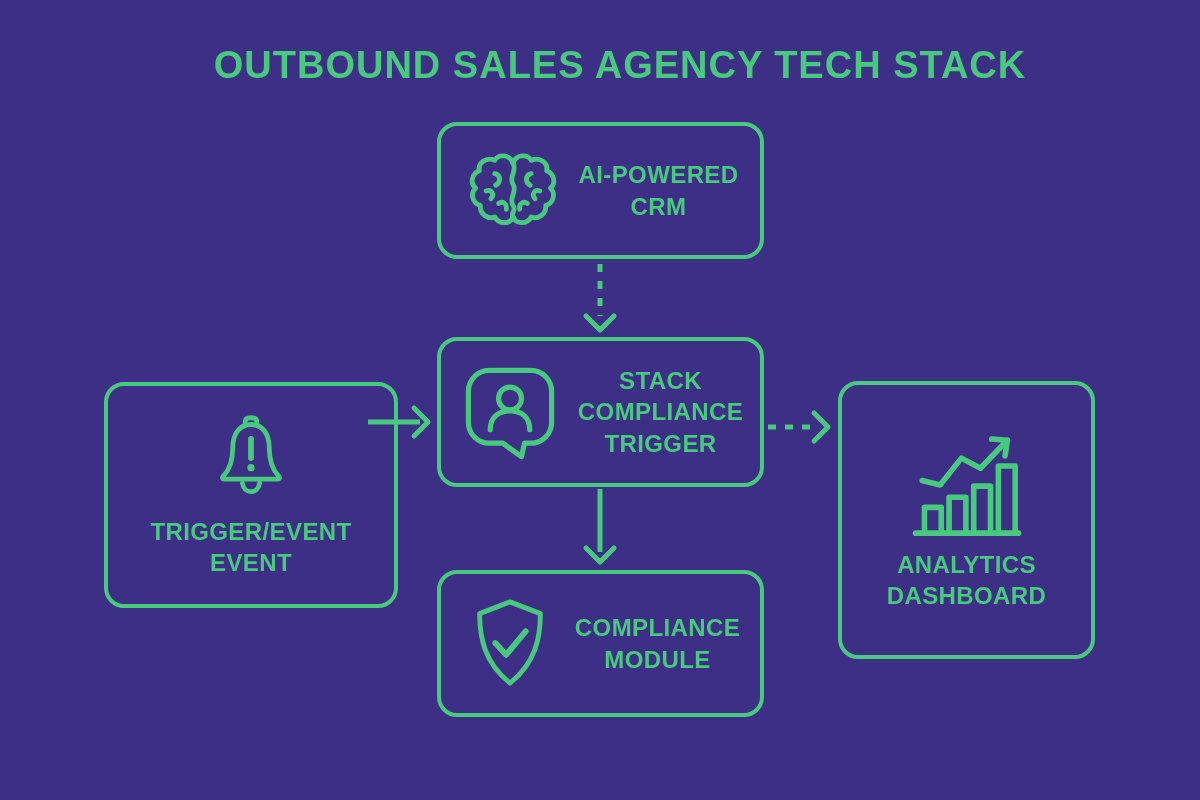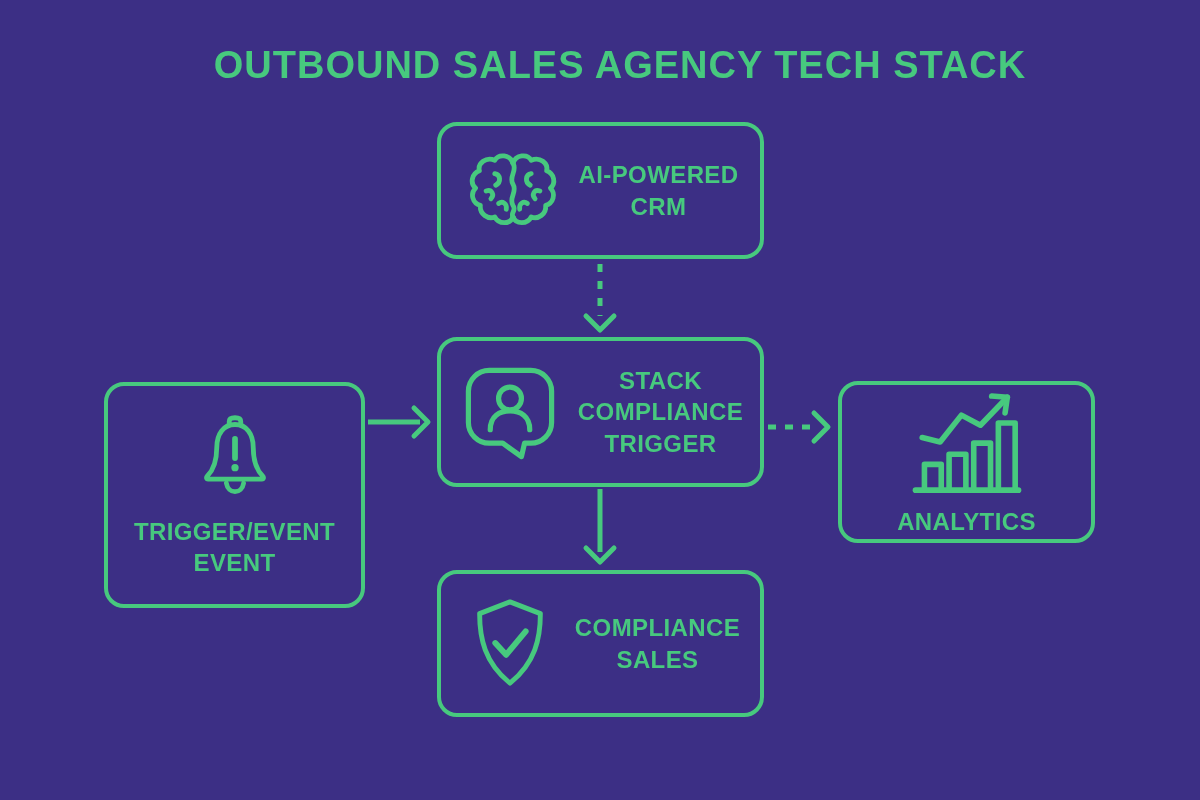--- a/index.html
+++ b/index.html
@@ -35,22 +35,22 @@
   .stroke.thick{stroke-width:6;}
   .fillacc{fill:var(--accent);stroke:none;}
   .conn{stroke:var(--accent);fill:none;stroke-width:5;}
   .conn.head{stroke-linejoin:round;stroke-linecap:round;}
   .conn.dash{stroke-dasharray:8 9;}
   #connectors{position:absolute;left:0;top:0;pointer-events:none;}
 
   
   #node-ai-crm{left:437px;top:122px;width:327px;height:137px;}
   #node-sep{left:437px;top:337px;width:327px;height:150px;}
-  #node-trigger{left:104px;top:382px;width:261px;height:226px;}
-  #node-analytics{left:838px;top:381px;width:257px;height:162px;}
+  #node-trigger{left:104px;top:382px;width:294px;height:226px;}
+  #node-analytics{left:838px;top:381px;width:257px;height:278px;}
   #node-compliance{left:437px;top:570px;width:327px;height:147px;gap:16px;}
 </style>
 </head>
 <body>
 
 <div class="title">OUTBOUND SALES AGENCY TECH STACK</div>
 
 <div class="node row" id="node-ai-crm">
   <span class="icon">
     <svg width="100" height="96" viewBox="0 0 100 100">
@@ -109,33 +109,34 @@
       <path class="stroke" d="M12 93 V70 H27 V93"></path>
       <path class="stroke" d="M34 93 V61 H49 V93"></path>
       <path class="stroke" d="M56 93 V51 H71 V93"></path>
       <path class="stroke" d="M78 93 V33 H93 V93"></path>
       <path class="stroke" d="M10 46 L26 50 L45 26 L62 35 L86 10"></path>
       <path class="stroke" d="M72 9 L86 10 L84 24"></path>
     </svg>
   </span>
   <div class="label">
     <div>ANALYTICS</div>
+    <div>DASHBOARD</div>
   </div>
 </div>
 
 <div class="node row" id="node-compliance">
   <span class="icon">
     <svg width="98" height="102" viewBox="0 0 100 100">
       <path class="stroke" d="M50 7 L81 19 C81 44 76 69 50 90 C24 69 19 44 19 19 Z"></path>
       <path class="stroke thick" d="M35 49 L46 61 L66 37"></path>
     </svg>
   </span>
   <div class="label">
     <div>COMPLIANCE</div>
-    <div>SALES</div>
+    <div>MODULE</div>
   </div>
 </div>
 
 <svg id="connectors" width="1200" height="800" viewBox="0 0 1200 800">
   <g>
     <line class="conn dash" x1="600" y1="264" x2="600" y2="316"></line>
     <polyline class="conn head" points="586,316 600,330 614,316"></polyline>
   </g>
   <g>
     <line class="conn" x1="368" y1="422" x2="420" y2="422"></line>

